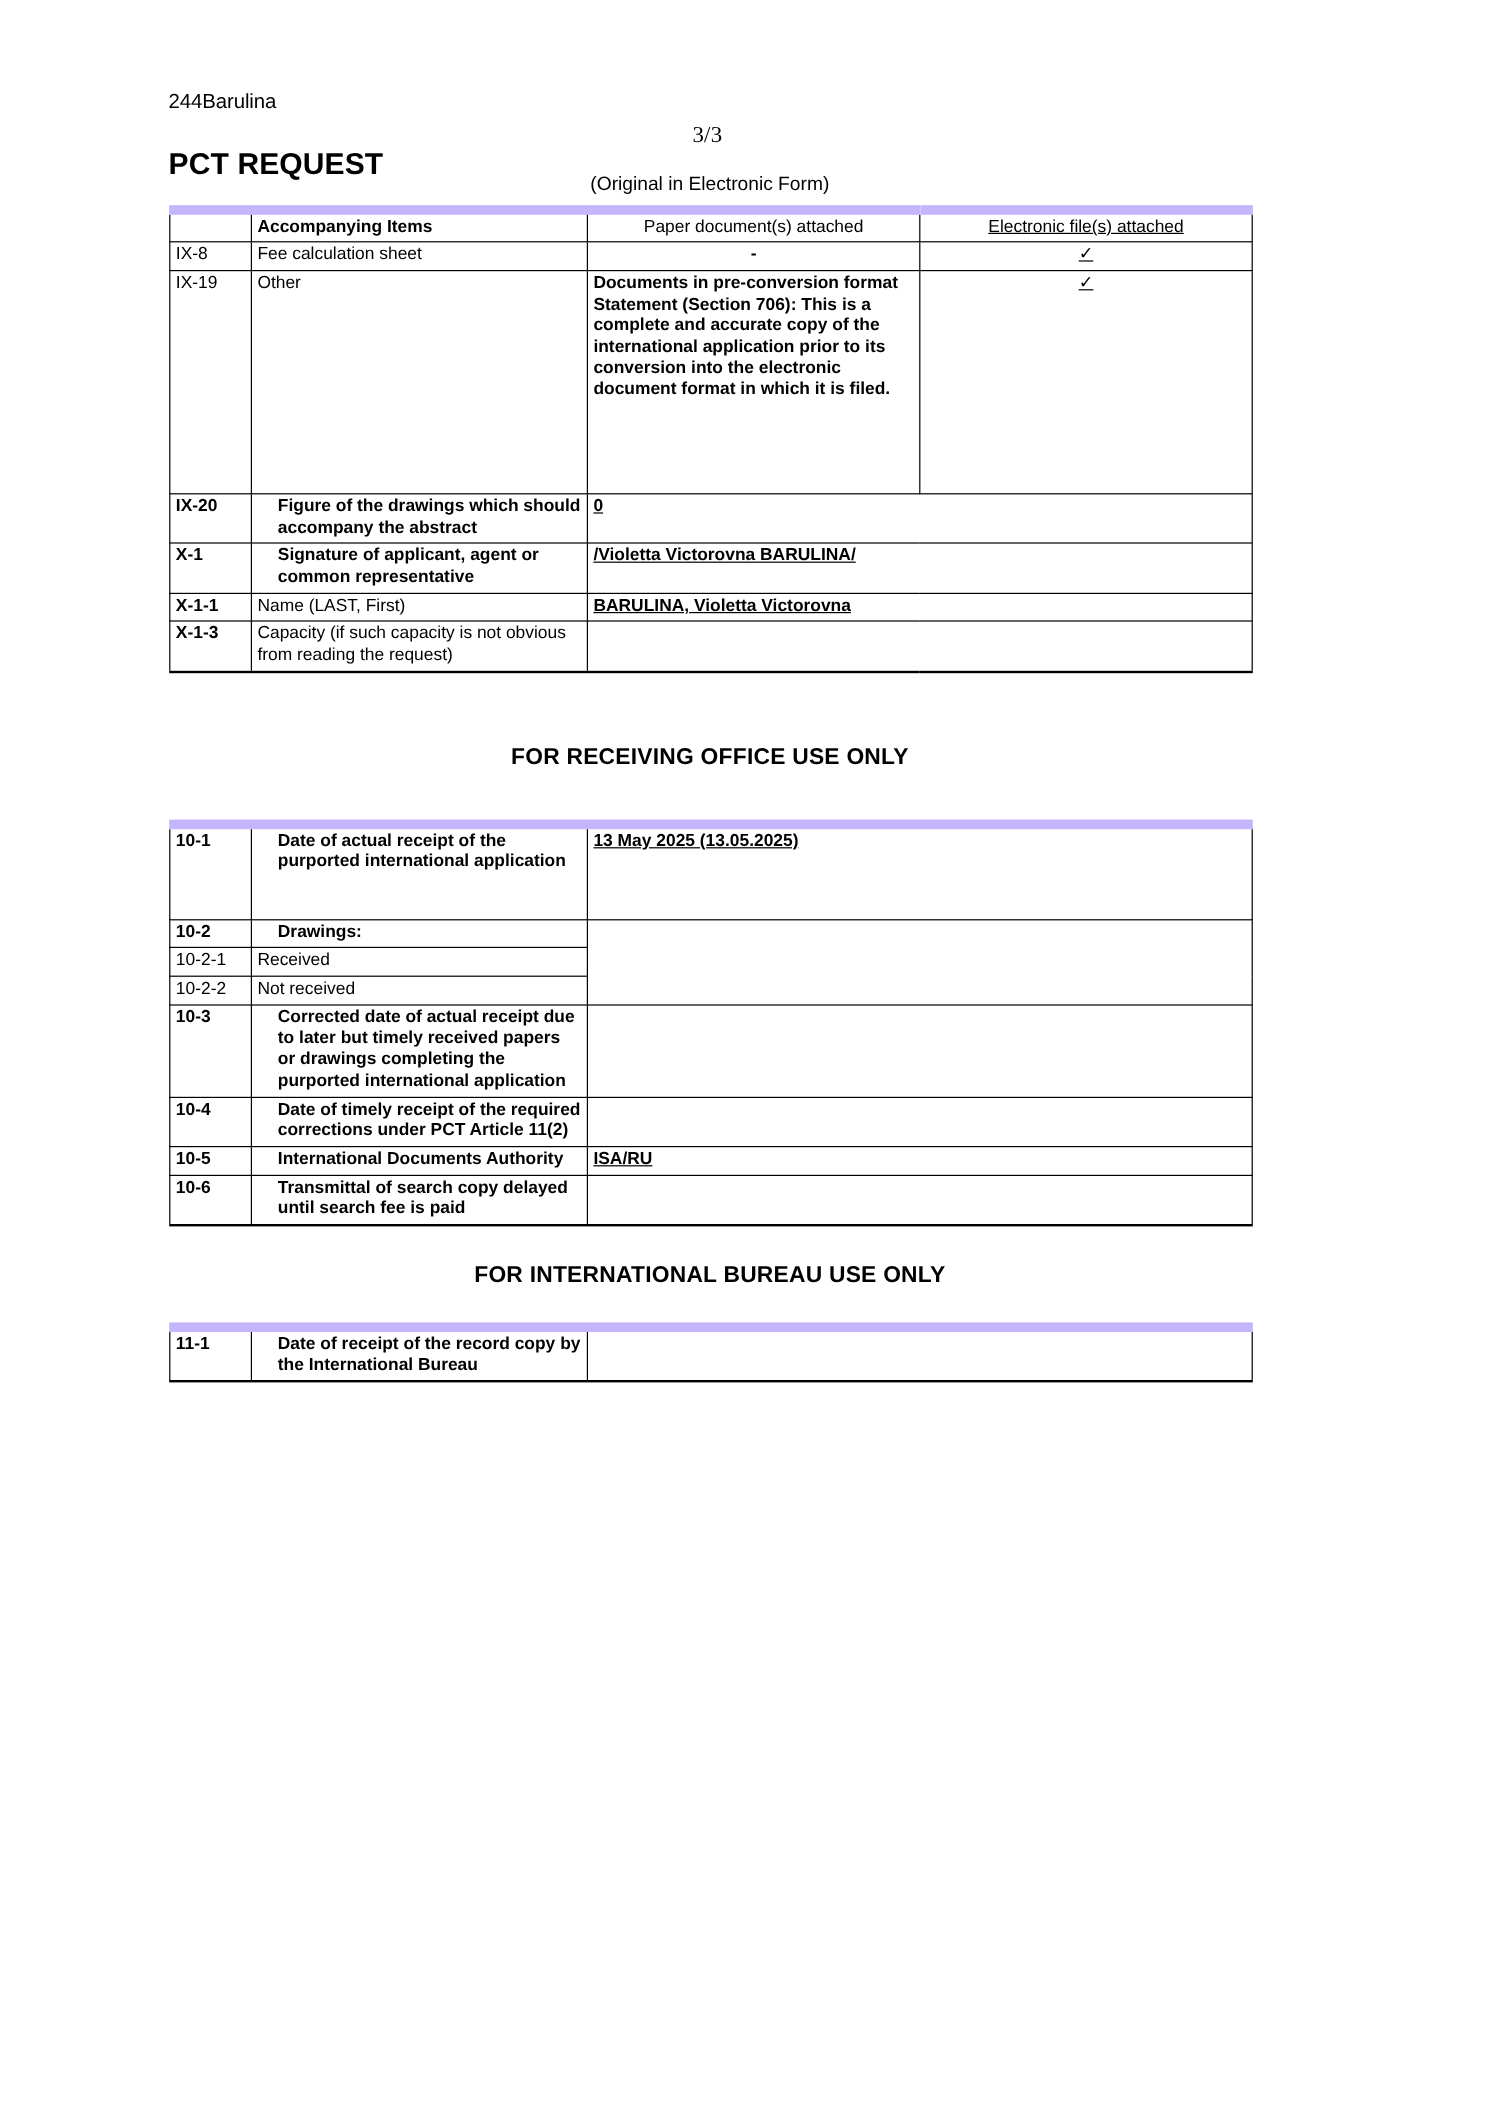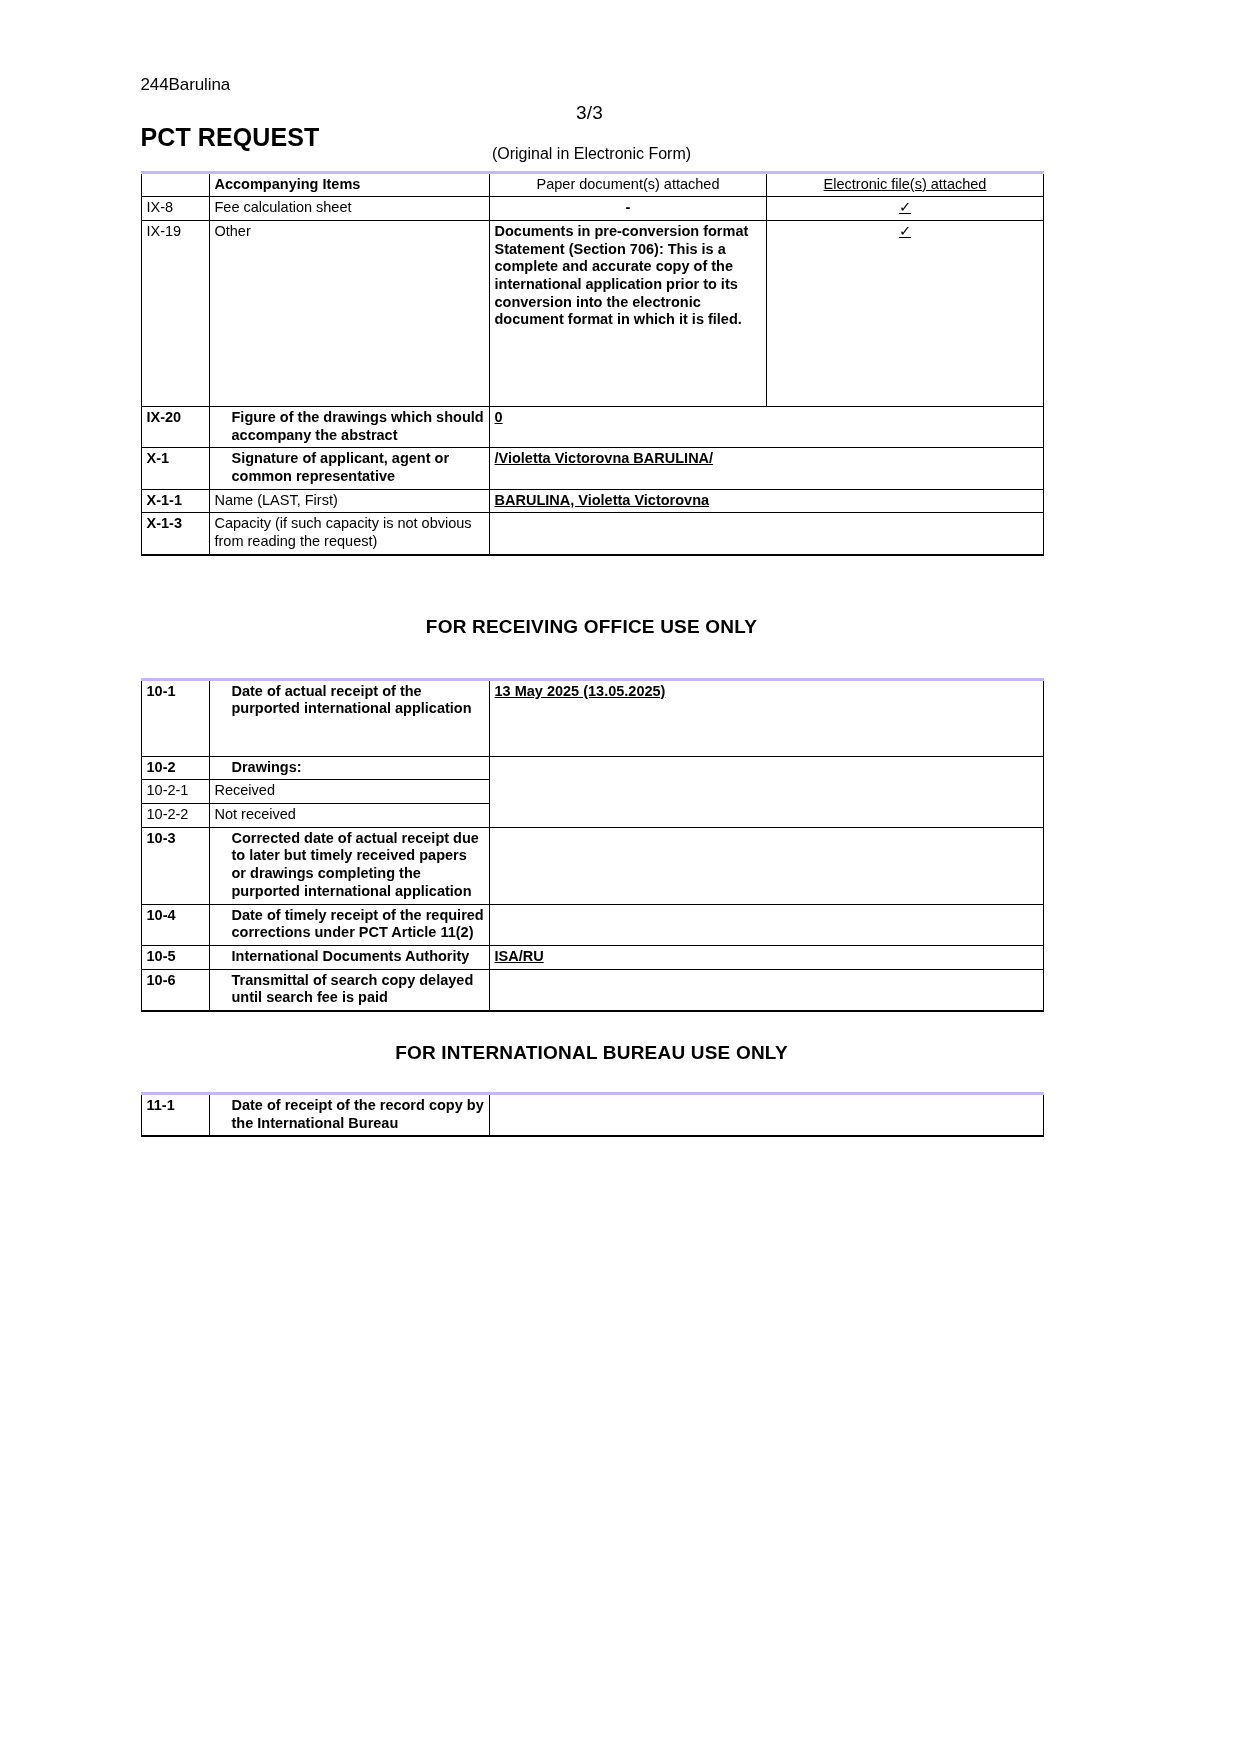--- a/index.html
+++ b/index.html
@@ -48,20 +48,21 @@
     letter-spacing: 0.1px;
   }
   .page-num {
     position: absolute;
     left: 0;
     right: 4px;
     top: -5px;
     text-align: center;
     font-size: 19px;
     letter-spacing: 0.2px;
+    font-family: Liberation Serif, serif;
   }
   .orig-note {
     position: absolute;
     left: 0;
     right: 0;
     top: 38px;
     text-align: center;
     font-size: 16px;
   }
 
@@ -90,21 +91,21 @@
     padding-right: 4px;
     font-size: 14.5px;
   }
   td.code.bold { font-weight: bold; }
   td.label { width: 280px; }
   td.label.bold { font-weight: bold; padding-left: 22px; }
   td.val { border-right: none; text-decoration: underline; }
   td.center { text-align: center; }
 
   
-  tr.thick-top > td { border-top: 3px solid #c4b5fd; margin-top: 32px; }
+  tr.thick-top > td { border-top: 8px solid #c4b5fd; margin-top: 32px; }
   tr.thick-bottom > td { border-bottom: 2px solid #000; }
 
   .vfill { font-weight: bold; font-size: 18px; line-height: 1.3; }
   .vfill-sm { font-weight: bold; font-size: 17px; }
   .hdr { font-weight: bold; font-size: 14.5px; }
   .hdr-plain { font-weight: normal; font-size: 14.5px; text-align: center; }
   .check { font-size: 19px; line-height: 1; }
   .dash { font-size: 19px; font-weight: bold; line-height: 1; }
 
   .section-title {

